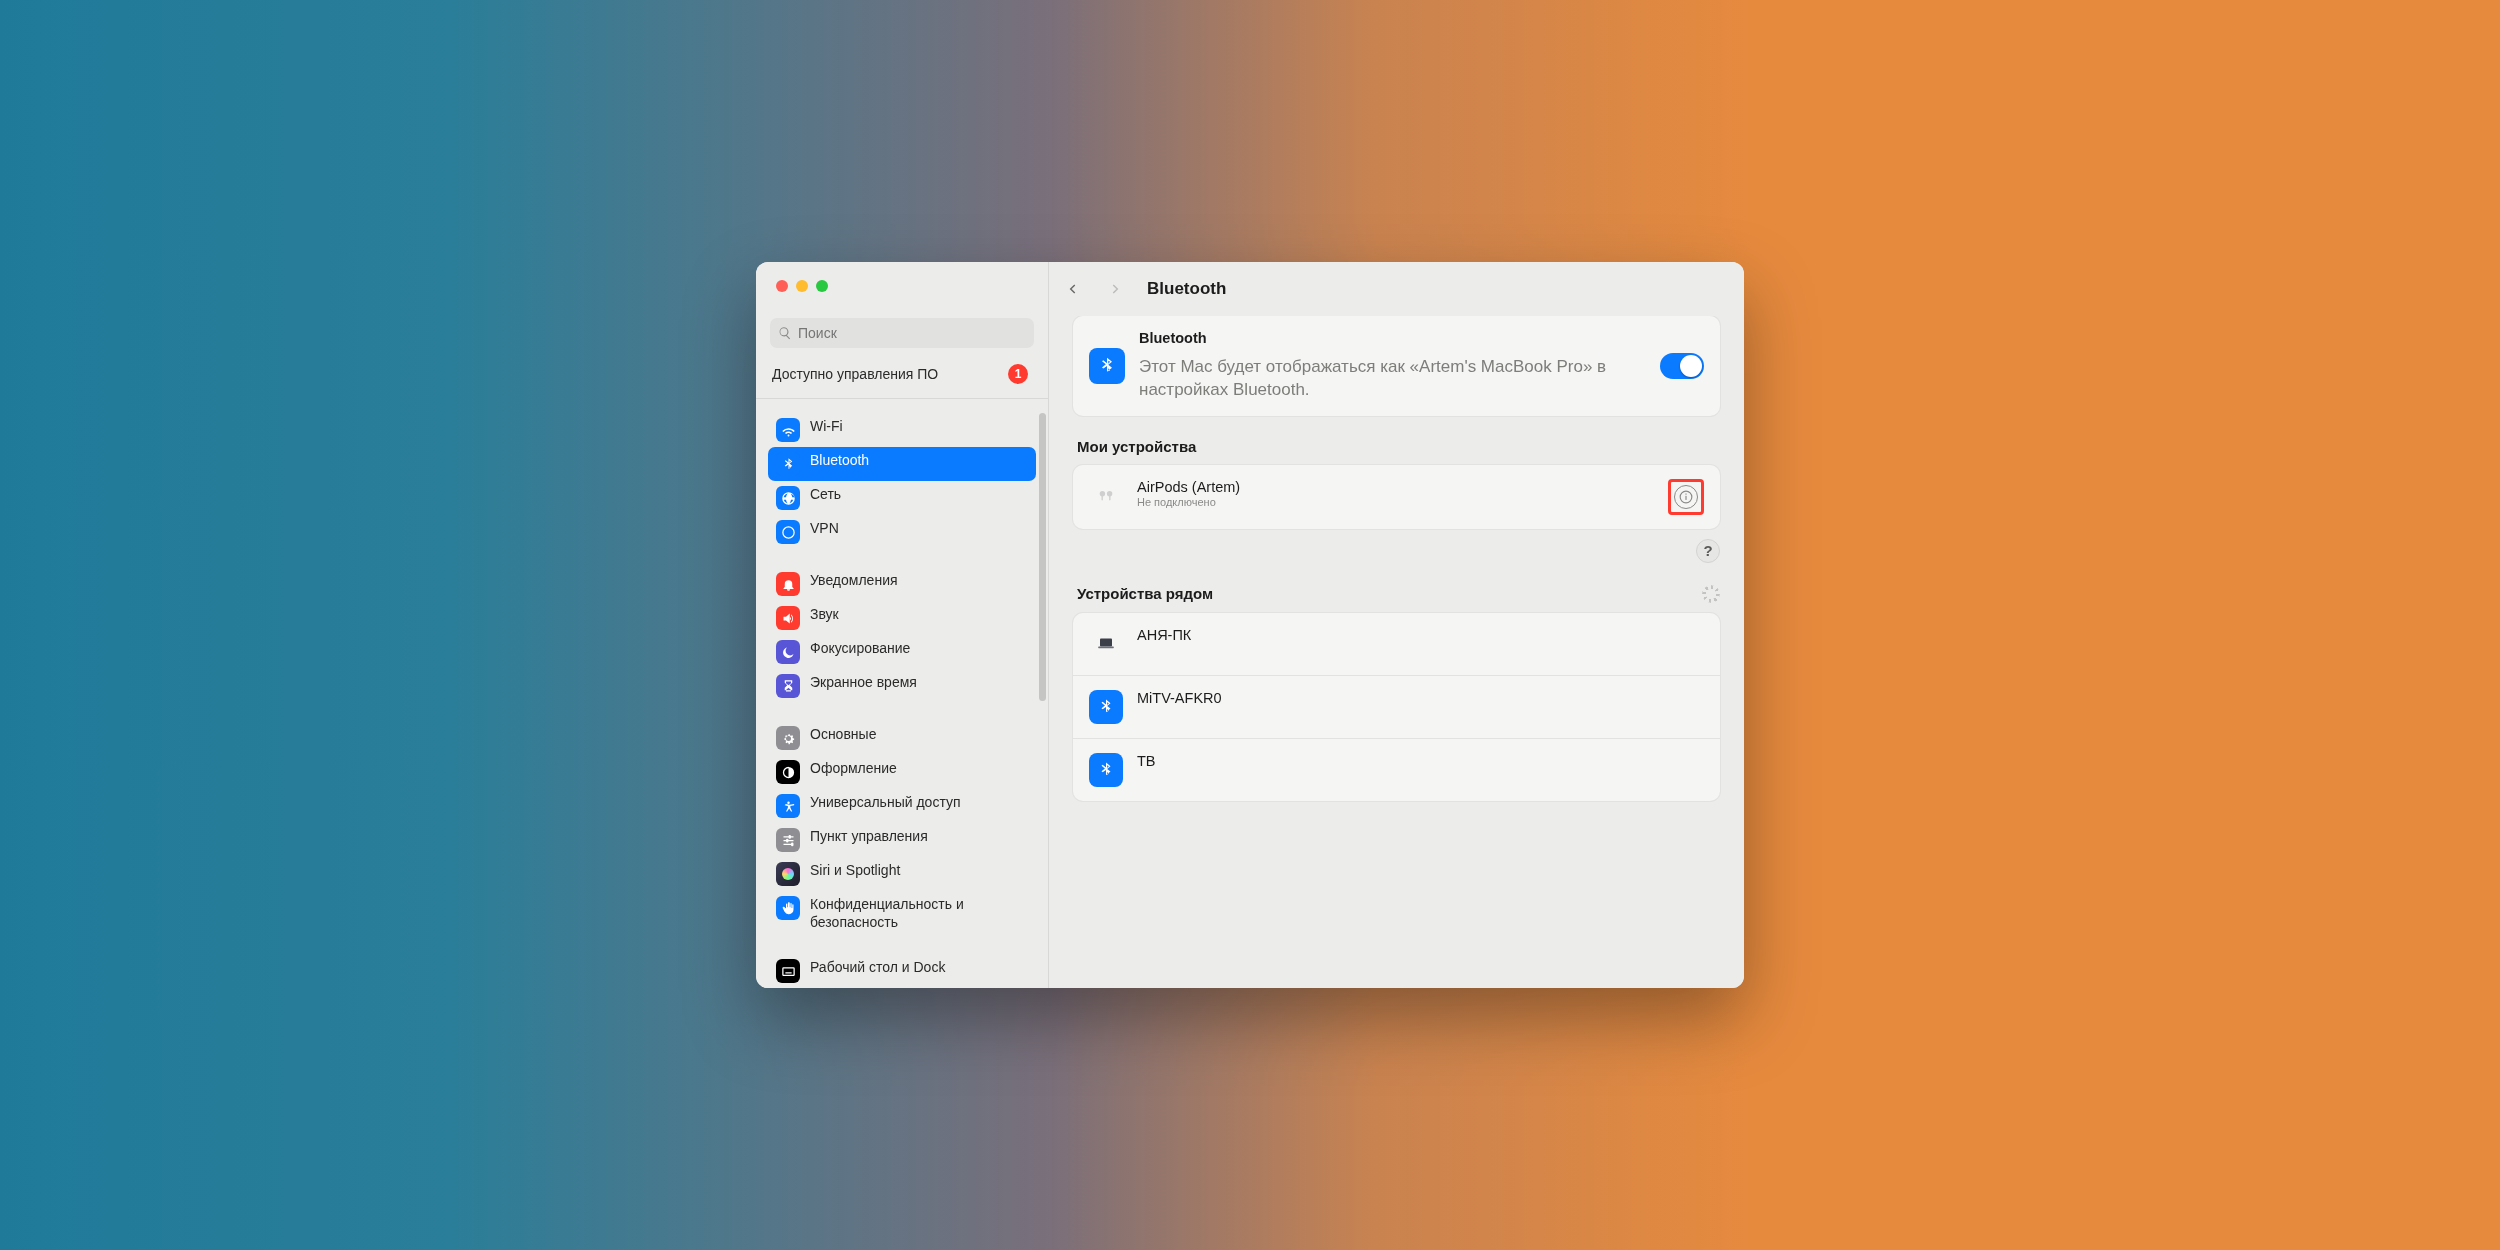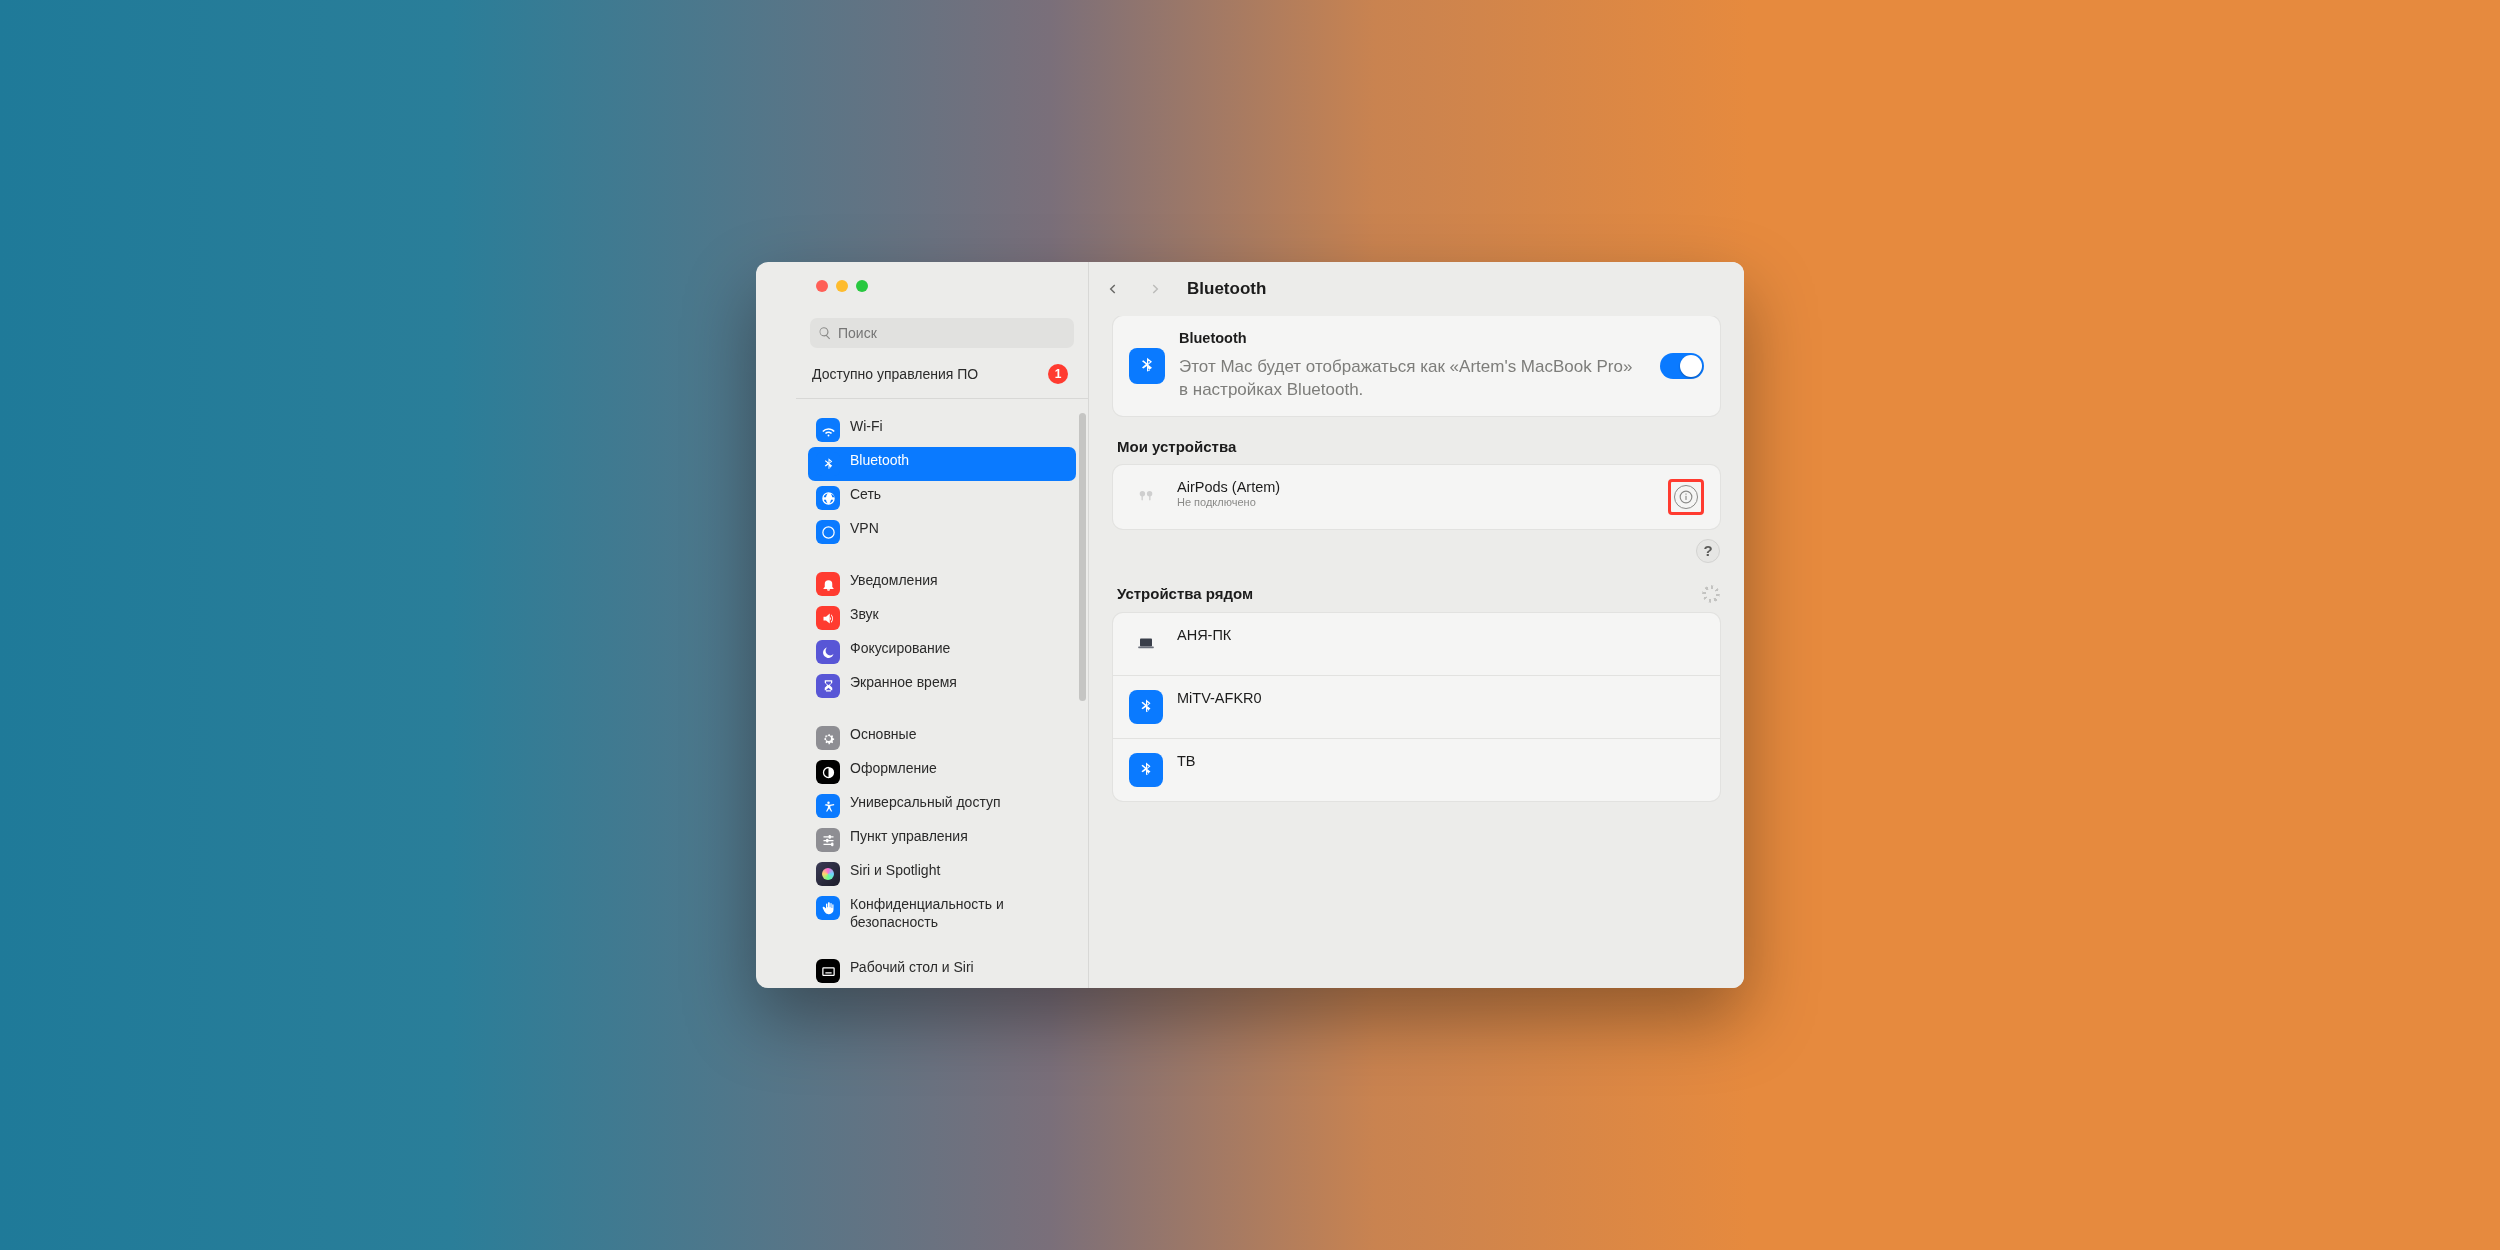--- a/index.html
+++ b/index.html
@@ -22,21 +22,20 @@
     position: relative;
   }
   
   .sidebar {
     width: 293px;
     background: #ececea;
     border-right: 1px solid #d8d8d6;
     display: flex;
     flex-direction: column;
     position: relative;
-    margin-left: 40px;
   }
   .traffic {
     display: flex;
     gap: 8px;
     padding: 18px 0 0 20px;
     height: 44px;
   }
   .dot { width: 12px; height: 12px; border-radius: 50%; }
   .dot.red { background: #ff5f57; }
   .dot.yellow { background: #febc2e; }
@@ -314,21 +313,21 @@
         </div>
       </div>
 
       <div class="sb-group">
         <div class="sb-item">
           <span class="sb-icon ic-black">
               <svg viewBox="0 0 24 24">
                 <path d="M4 5h16a2 2 0 012 2v10a2 2 0 01-2 2H4a2 2 0 01-2-2V7a2 2 0 012-2zm0 2v10h16V7H4zm3 6h10v2H7v-2z"></path>
               </svg>
             </span>
-          <span>Рабочий стол и Siri</span>
+          <span>Рабочий стол и Dock</span>
         </div>
 
       </div>
     </div>
   </div>
 
   <div class="main">
     <div class="titlebar">
       <div class="nav-btn">
           <svg viewBox="0 0 24 24">

